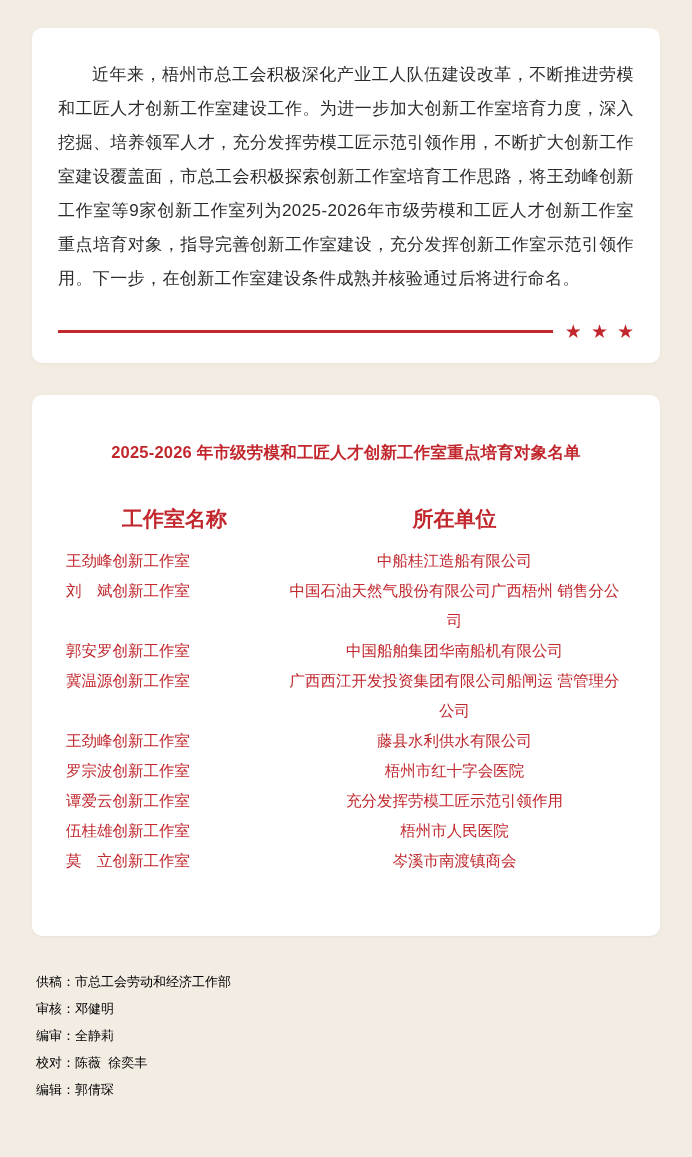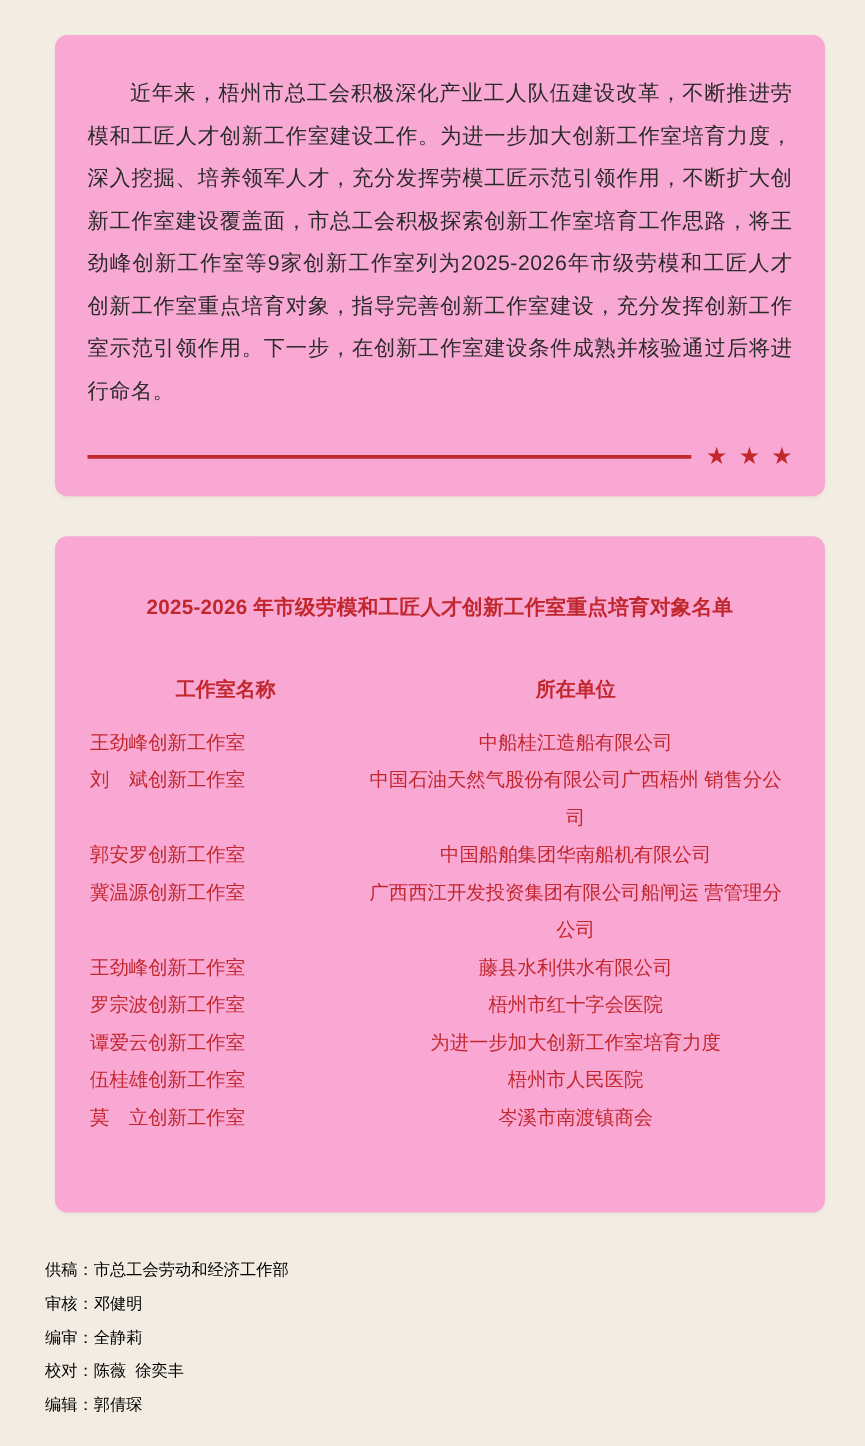--- a/index.html
+++ b/index.html
@@ -15,25 +15,24 @@
   }
   .page {
     width: 692px;
     min-height: 1157px;
     position: relative;
     background: #f2ece3;
     box-sizing: border-box;
     padding: 28px 32px 0 32px;
   }
   .card {
-    background: #f9a8d4;
+    background: #ffffff;
     border-radius: 10px;
     box-shadow: 0 1px 3px rgba(0,0,0,0.05);
     box-sizing: border-box;
-    margin-left: 12px;
   }
   
   .article-card {
     padding: 30px 26px 22px 26px;
     margin-bottom: 32px;
   }
   .article-text {
     font-family: "Liberation Sans", sans-serif;
     font-size: 17px;
     line-height: 34px;
@@ -82,21 +81,21 @@
     line-height: 26px;
   }
   table.list-table {
     border-collapse: collapse;
     margin: 0 auto;
     width: 100%;
     max-width: 560px;
   }
   table.list-table th {
     color: #c1272d;
-    font-size: 16px;
+    font-size: 21px;
     font-weight: bold;
     padding-bottom: 14px;
     line-height: 26px;
   }
   table.list-table th.col-studio {
     width: 215px;
     text-align: center;
   }
   table.list-table th.col-unit {
     text-align: center;
@@ -175,21 +174,21 @@
         <tr>
           <td class="studio">王劲峰创新工作室</td>
           <td class="unit">藤县水利供水有限公司</td>
         </tr>
         <tr>
           <td class="studio">罗宗波创新工作室</td>
           <td class="unit">梧州市红十字会医院</td>
         </tr>
         <tr>
           <td class="studio">谭爱云创新工作室</td>
-          <td class="unit">为进一步加大创新工作室培育力度</td>
+          <td class="unit">充分发挥劳模工匠示范引领作用</td>
         </tr>
         <tr>
           <td class="studio">伍桂雄创新工作室</td>
           <td class="unit">梧州市人民医院</td>
         </tr>
         <tr>
           <td class="studio">莫　立创新工作室</td>
           <td class="unit">岑溪市南渡镇商会</td>
         </tr>
       </tbody>

